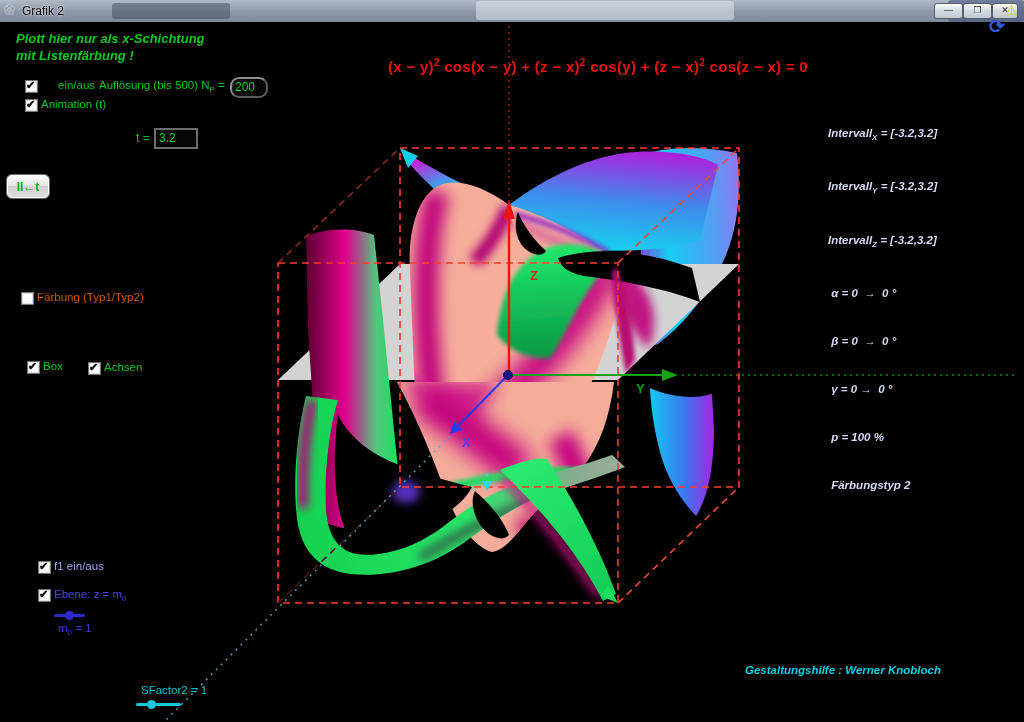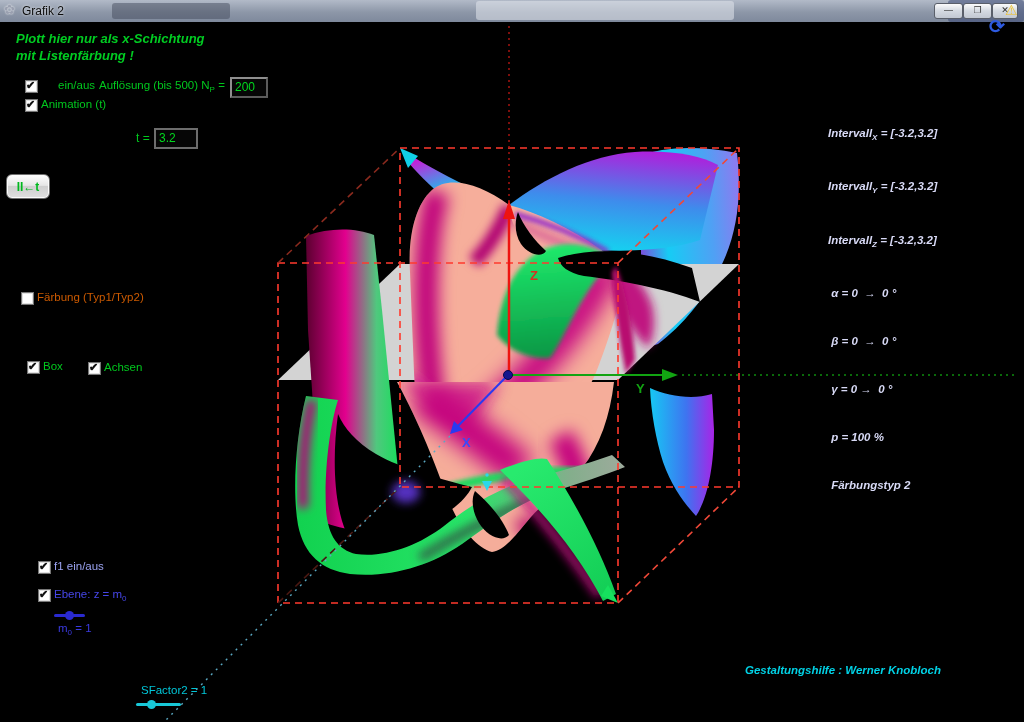--- a/index.html
+++ b/index.html
@@ -218,21 +218,21 @@
     <span class="tb-warn">⚠</span>
   </div>
   <div class="refresh-glyph">⟳</div>
 
   <div class="abs note" style="left:16px;top:31px;">Plott hier nur als x-Schichtung</div>
   <div class="abs note" style="left:16px;top:48px;">mit Listenfärbung !</div>
 
   <span class="cb on" style="left:25px;top:80px;"></span>
   <span class="abs glabel" style="left:47px;top:79px;margin-left:11px;">ein/aus</span>
   <span class="abs glabel" style="left:99px;top:79px;"><span>Auflösung (bis 500) N</span><sub class="s0">P</sub><span> =</span></span>
-  <span class="field f200" style="left:230px;top:77px;width:28px;">200</span>
+  <span class="field f200" style="left:230px;top:77px;width:28px;border-radius:9px;">200</span>
 
   <span class="cb on" style="left:25px;top:99px;"></span>
   <span class="abs glabel" style="left:41px;top:98px;">Animation (t)</span>
 
   <div class="btn" style="left:6px;top:126px;width:42px;height:23px;color:#00b81e;font-size:12px;">II←t</div>
   <span class="abs glabel" style="left:136px;top:131px;font-size:12px;">t =</span>
   <span class="field f32" style="left:154px;top:128px;width:34px;">3.2</span>
 
   <span class="cb" style="left:21px;top:292px;"></span>
   <span class="abs" style="left:37px;top:291px;color:#cc5a00;font-size:11.5px;">Färbung (Typ1/Typ2)</span>
@@ -252,20 +252,21 @@
   <div class="handle" style="left:65px;top:611px;background:#2a2ad0;"></div>
   <span class="abs bluetext" style="left:58px;top:622px;color:#3a3ae0;"><span>m</span><sub class="s0">0</sub><span> = 1</span></span>
 
   <span class="abs" style="left:141px;top:684px;color:#00c6d8;font-size:11.5px;">SFactor2 = 1</span>
   <div class="track" style="left:136px;top:703px;width:45px;background:#18c8d8;"></div>
   <div class="handle" style="left:147px;top:700px;background:#18c8d8;"></div>
 
   <div class="btn" style="left:7px;top:692px;width:66px;height:23px;color:#00a8c8;font-size:12px;font-weight:normal;">Zoomin</div>
   <div class="btn" style="left:248px;top:694px;width:73px;height:23px;color:#00a8c8;font-size:12.5px;font-weight:normal;">Refresch</div>
 
+  <div class="formula"><span>(x − y)</span><sup>2</sup><span> cos(x − y) + (z − x)</span><sup>2</sup><span> cos(y) + (z − x)</span><sup>2</sup><span> cos(z − x) = 0</span></div>
 
   <div class="params">
     <div><span>Intervall</span><sub>X</sub><span> = [-3.2,3.2]</span></div>
     <div><span>Intervall</span><sub>Y</sub><span> = [-3.2,3.2]</span></div>
     <div><span>Intervall</span><sub>Z</sub><span> = [-3.2,3.2]</span></div>
     <div><span> α = 0  →  0 °</span></div>
     <div><span> β = 0  →  0 °</span></div>
     <div><span> γ = 0 →  0 °</span></div>
     <div><span> p = 100 %</span></div>
     <div><span> Färbungstyp 2</span></div>

